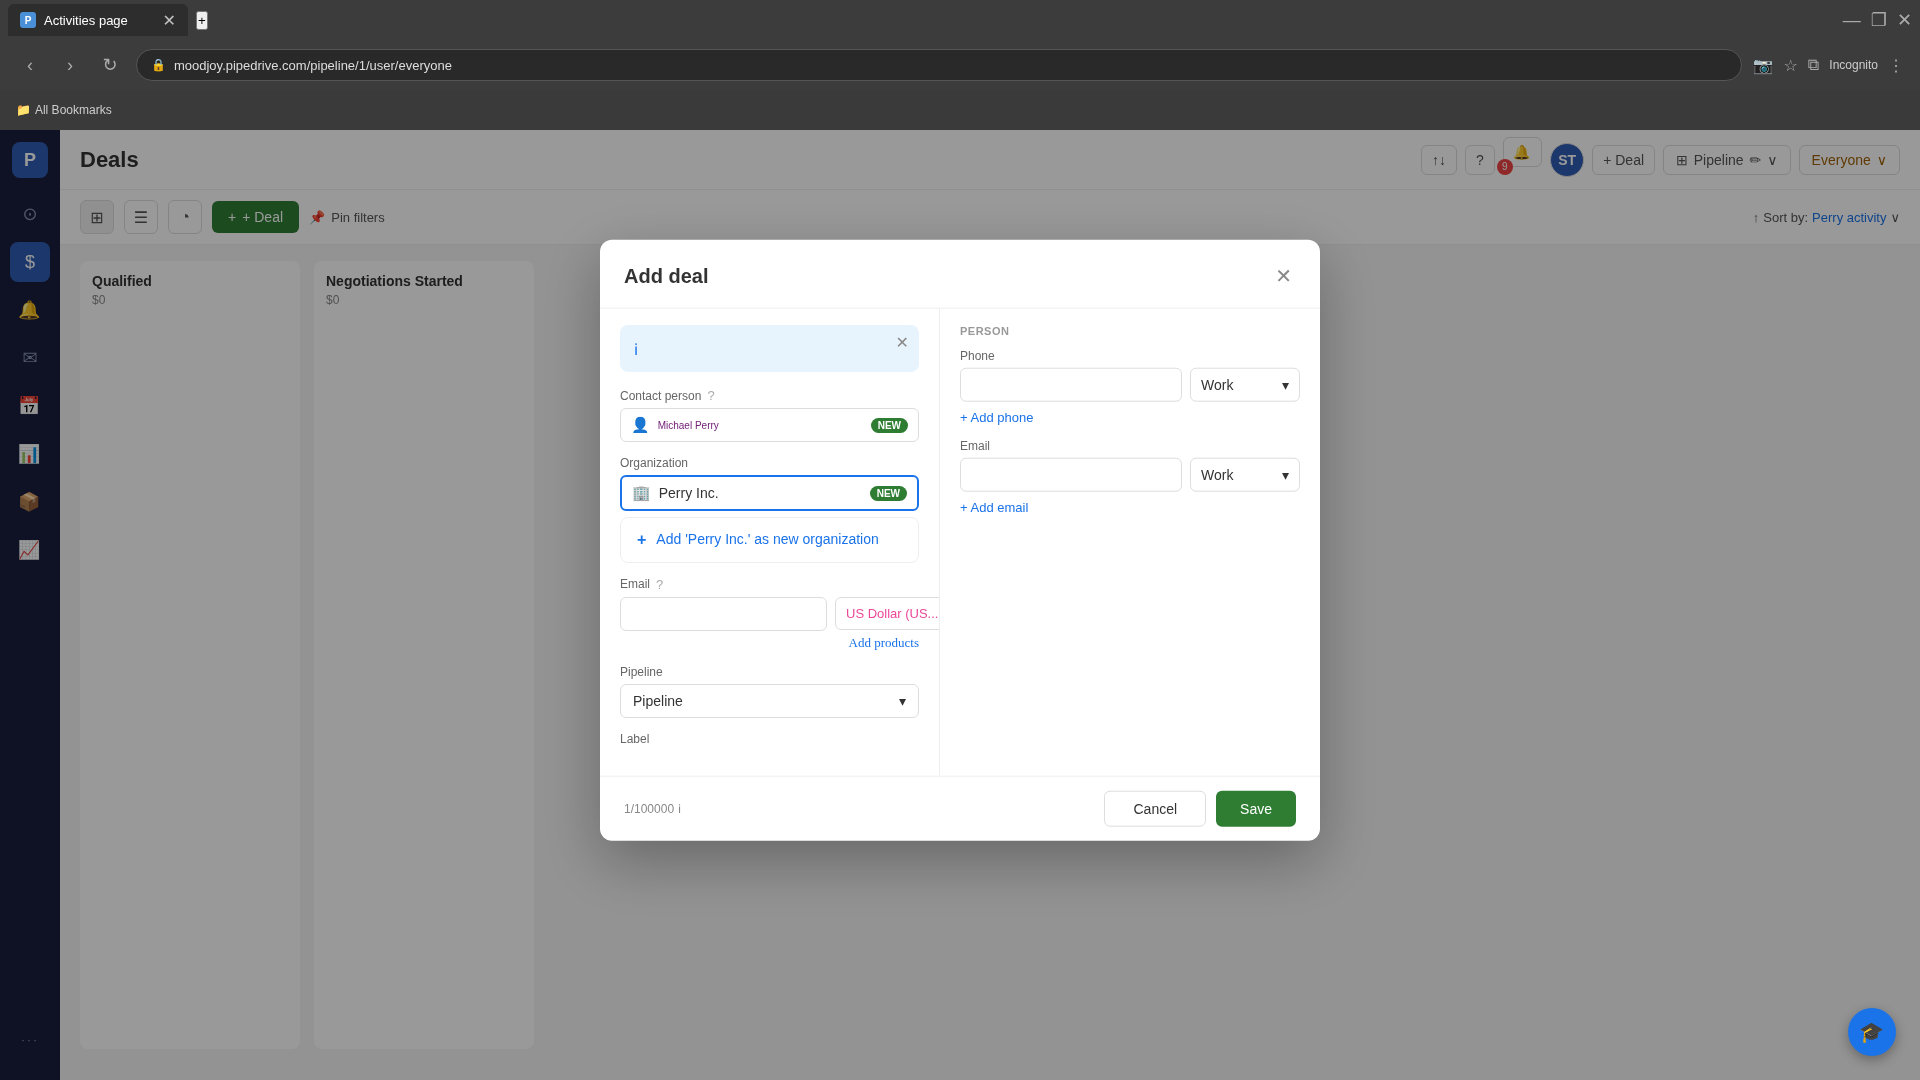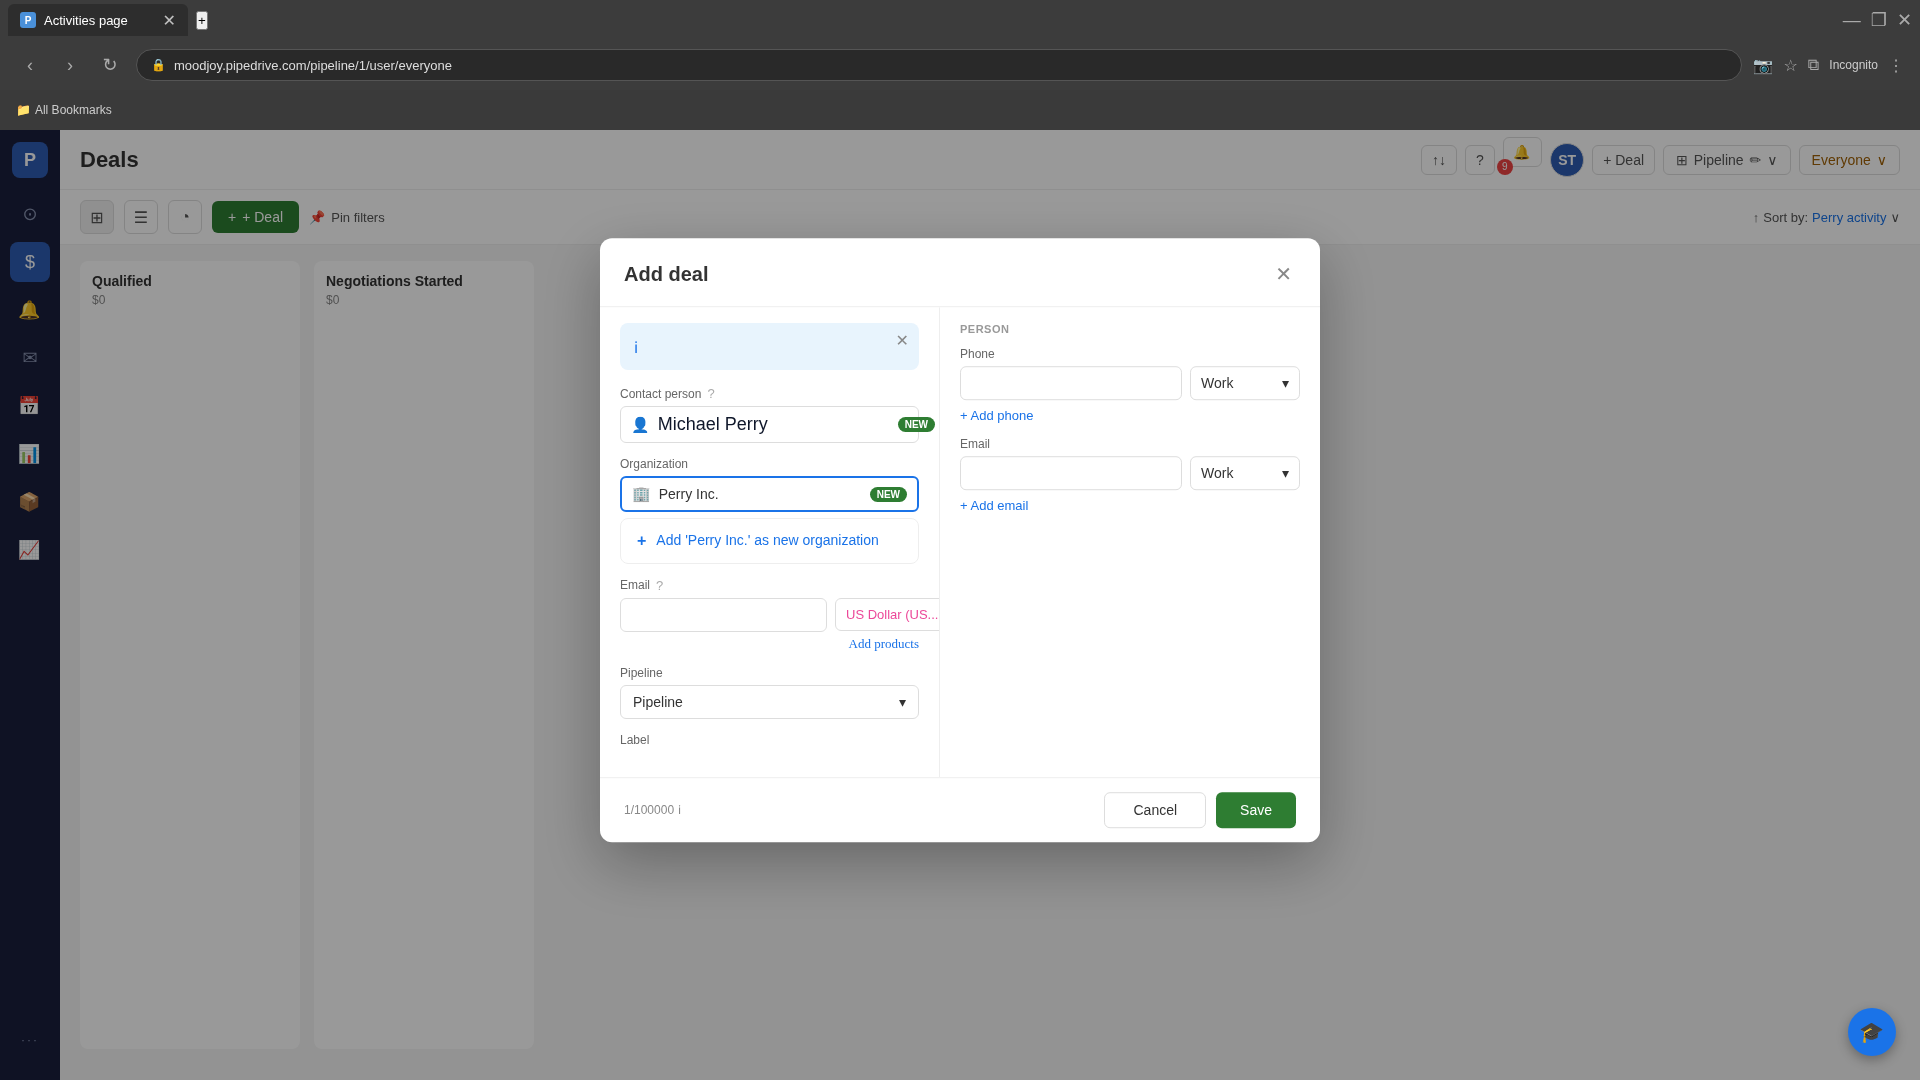--- a/index.html
+++ b/index.html
@@ -71,21 +71,21 @@
     .info-banner .info-text a { color: #1a73e8; }
     .info-banner-close { position: absolute; top: 8px; right: 10px; background: none; border: none; cursor: pointer; color: #888; font-size: 16px; }
 
     .form-group { margin-bottom: 14px; }
     .form-label { font-size: 12px; color: #666; margin-bottom: 5px; display: flex; align-items: center; gap: 6px; }
     .form-label .help-icon { color: #aaa; font-size: 13px; cursor: pointer; }
     .form-input { width: 100%; border: 1px solid #ddd; border-radius: 6px; padding: 8px 12px; font-size: 14px; color: #333; outline: none; background: white; }
 
     .person-input-wrap { position: relative; display: flex; align-items: center; border: 1px solid #ddd; border-radius: 6px; padding: 7px 10px; background: white; }
     .person-input-wrap .person-icon { color: #aaa; margin-right: 8px; font-size: 15px; }
-    .person-input-wrap input { border: none; outline: none; flex: 1; font-size: 18px; color: #0f172a; }
+    .person-input-wrap input { border: none; outline: none; flex: 1; font-size: 10px; color: #701a75; }
     .new-badge { background: #2e7d32; color: white; font-size: 10px; font-weight: 600; padding: 2px 7px; border-radius: 10px; margin-left: 8px; white-space: nowrap; }
 
     .org-input-wrap { position: relative; display: flex; align-items: center; border: 2px solid #1a73e8; border-radius: 6px; padding: 7px 10px; background: white; }
     .org-input-wrap .org-icon { color: #aaa; margin-right: 8px; font-size: 15px; }
     .org-input-wrap input { border: none; outline: none; flex: 1; font-size: 14px; color: #333; }
 
     .org-suggestion { border: 1px solid #eee; border-radius: 8px; padding: 12px 16px; display: flex; align-items: center; gap: 10px; cursor: pointer; background: white; }
     .org-suggestion .plus-icon { color: #1a73e8; font-size: 16px; font-weight: bold; }
     .org-suggestion .org-sugg-text { color: #1a73e8; font-size: 14px; line-height: 1.4; }
 

